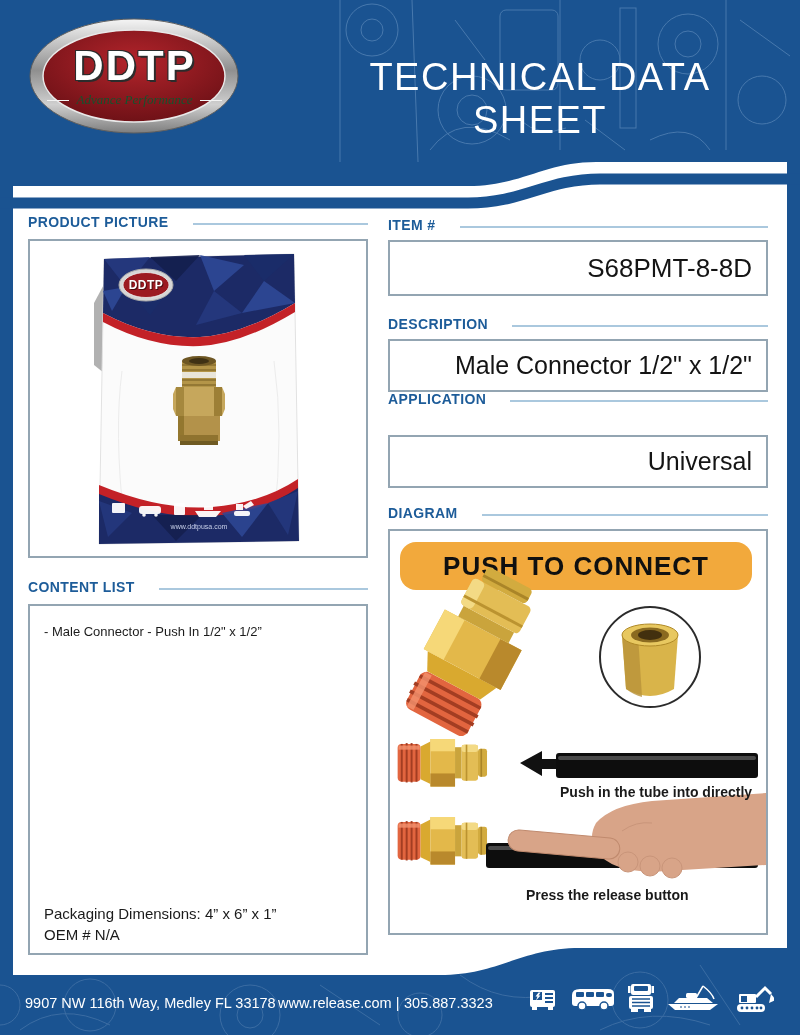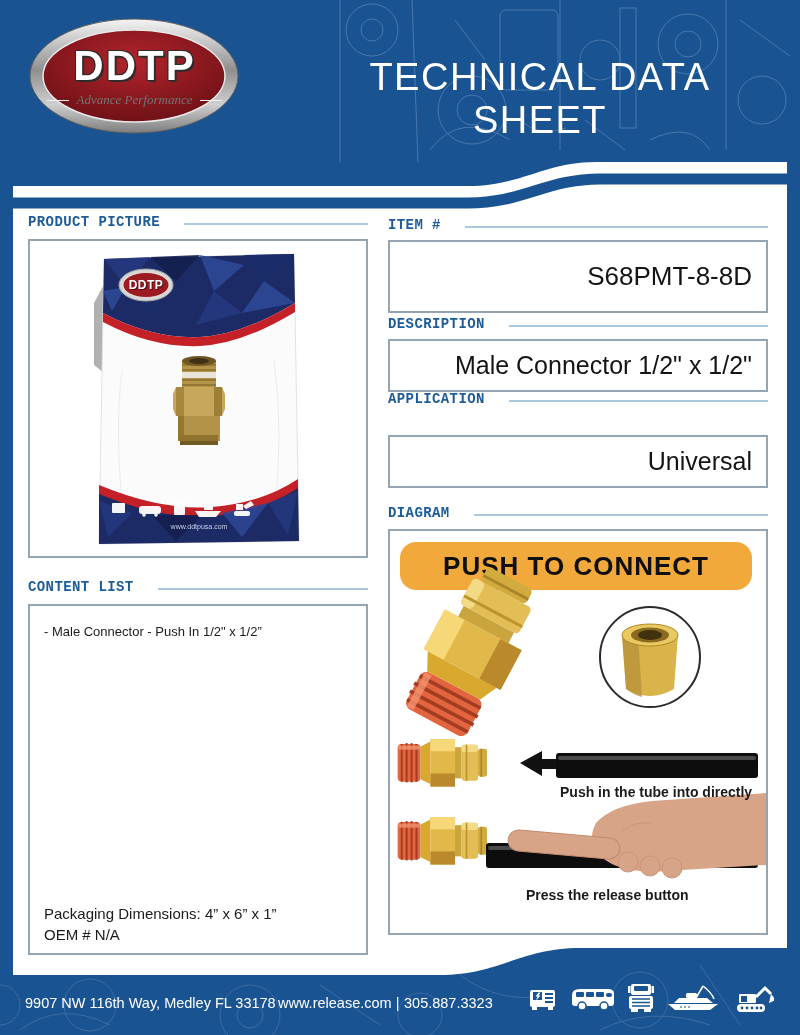--- a/index.html
+++ b/index.html
@@ -10,26 +10,26 @@
   
   .side-bar{position:absolute;top:0;bottom:0;width:13px;background:#1a5391;}
 
   
   .hdr-title{left:300px;top:56px;width:480px;text-align:center;color:#ffffff;
              font-size:38px;letter-spacing:1.5px;font-weight:400;}
   .logo-brand{left:52px;top:42px;width:165px;text-align:center;color:#ffffff;
               font-weight:bold;font-size:42px;letter-spacing:2px;
               text-shadow:2px 2px 0 #2c2c2c,-1px -1px 0 #2c2c2c,1px -1px 0 #2c2c2c,-1px 1px 0 #2c2c2c;}
   .logo-tagline{left:52px;top:92px;width:165px;display:flex;align-items:center;gap:8px;
-                color:#737373;font-family:"Liberation Serif",serif;font-style:italic;
+                color:#14532d;font-family:"Liberation Serif",serif;font-style:italic;
                 font-size:13px;white-space:nowrap;justify-content:center;}
   .logo-tagline .dash{height:1px;background:#f3f3f3;width:22px;flex:0 0 auto;}
 
   
-  .label-row{display:flex;align-items:center;gap:24px;font-family:Liberation Mono, monospace;}
+  .label-row{display:flex;align-items:center;gap:24px;}
   .label-row .lbl{color:#1d5c99;font-size:14px;font-weight:bold;letter-spacing:.4px;white-space:nowrap;}
   .label-row .rule{flex:1;height:2px;background:#aac8de;margin-top:4px;}
 
   
   .box{position:absolute;background:#ffffff;border:2px solid #93a5b2;box-sizing:border-box;}
   .val-box{display:flex;align-items:center;justify-content:flex-end;
            font-size:25px;color:#141414;padding:0 14px;}
 
   .content-item{font-size:13px;color:#1b1b1b;}
   .pack-lines{position:absolute;left:14px;bottom:8px;font-size:15px;color:#1b1b1b;line-height:21px;}
@@ -191,21 +191,21 @@
   <div class="pack-lines">
     <div>Packaging Dimensions: 4” x 6” x 1”</div>
     <div>OEM # N/A</div>
   </div>
 </div>
 
 <div class="abs label-row" style="left:388px;top:217px;width:380px;">
   <span class="lbl">ITEM #</span>
   <span class="rule"></span>
 </div>
-<div class="box val-box" style="left:388px;top:240px;width:380px;height:73px;font-size:26px;">S68PMT-8-8D</div>
+<div class="box val-box" style="left:388px;top:240px;width:380px;height:56px;font-size:26px;">S68PMT-8-8D</div>
 
 <div class="abs label-row" style="left:388px;top:316px;width:380px;">
   <span class="lbl">DESCRIPTION</span>
   <span class="rule"></span>
 </div>
 <div class="box val-box" style="left:388px;top:339px;width:380px;height:53px;">Male Connector 1/2" x 1/2"</div>
 
 <div class="abs label-row" style="left:388px;top:391px;width:380px;">
   <span class="lbl">APPLICATION</span>
   <span class="rule"></span>

